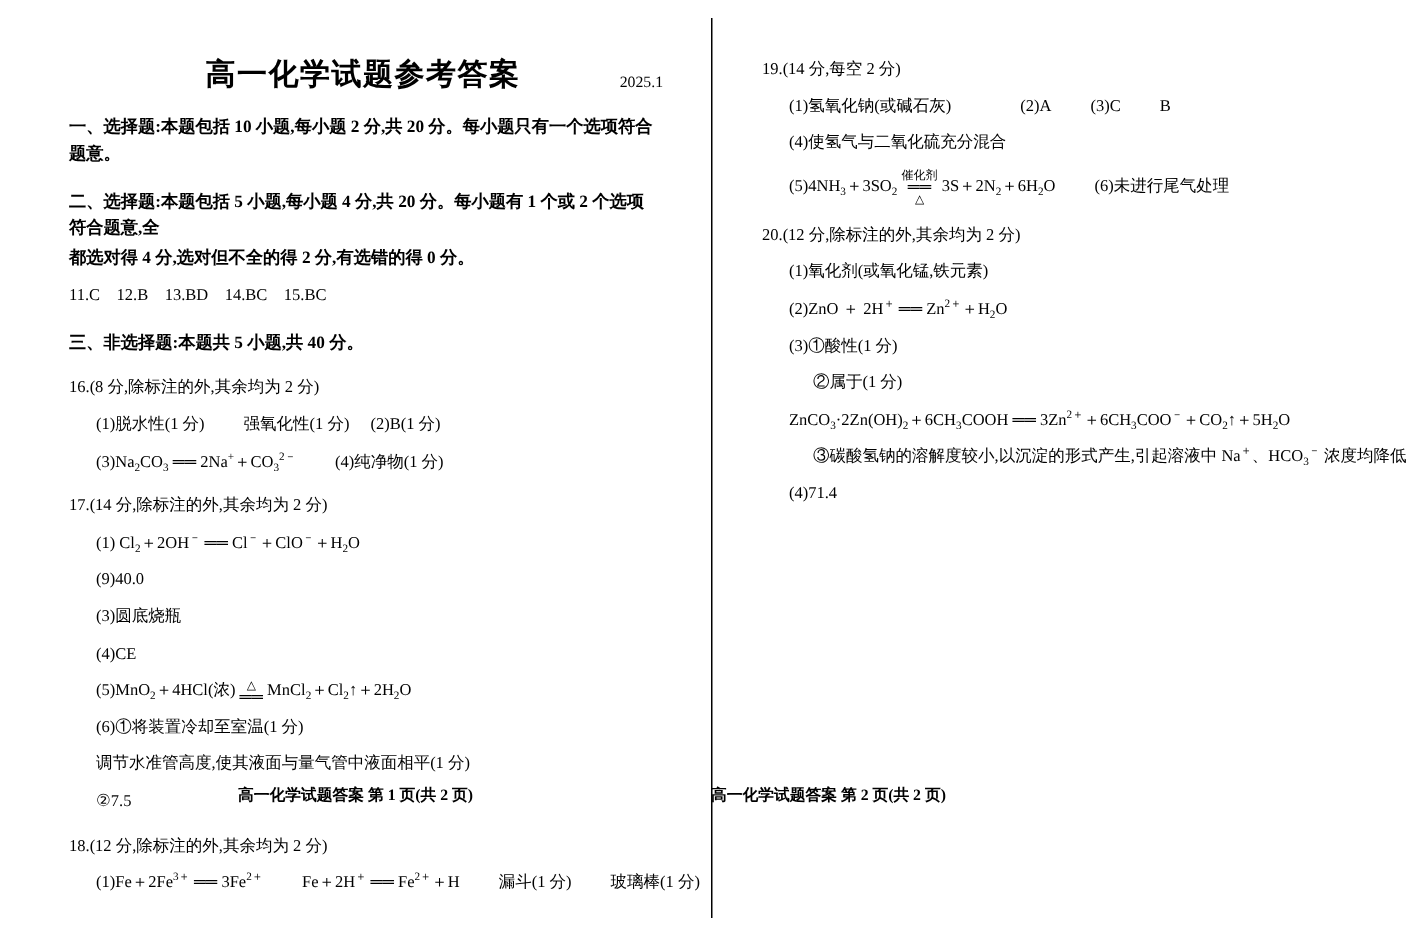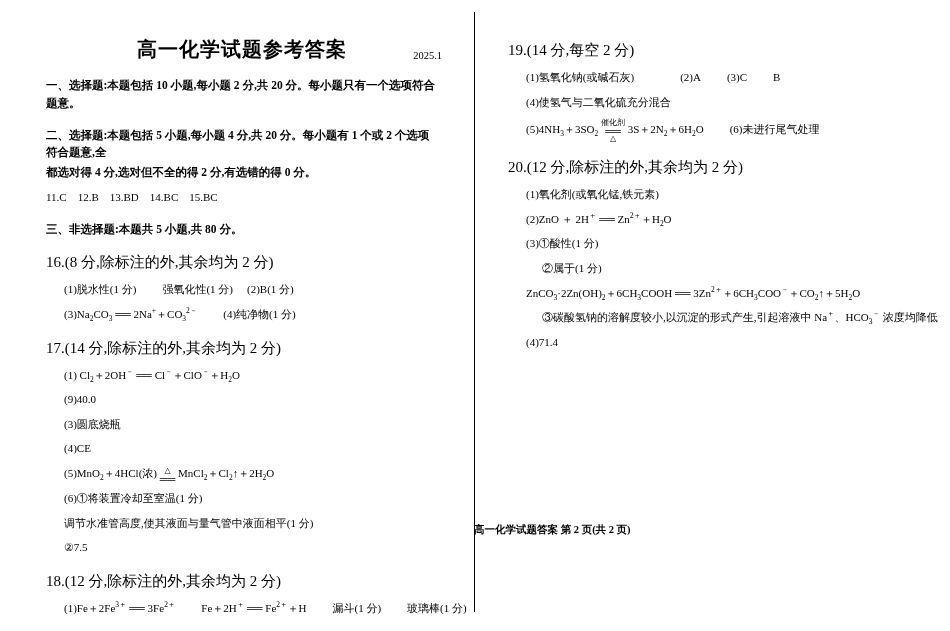--- a/index.html
+++ b/index.html
@@ -71,21 +71,21 @@
   }
   .line {
     font-size: 11px;
     line-height: 1.6;
     margin-top: 7px;
     white-space: nowrap;
   }
   .indent1 { padding-left: 18px; }
   .indent2 { padding-left: 34px; }
   .qhead {
-    font-size: 15px;
+    font-size: 11px;
     line-height: 1.6;
     margin-top: 12px;
     font-weight: normal;
   }
   sub, sup {
     font-size: 68%;
     line-height: 0;
   }
   .arrow-box {
     display: inline-block;
@@ -145,21 +145,21 @@
       <div class="doc-title">高一化学试题参考答案</div>
       <div class="date">2025.1</div>
     </div>
 
     <div class="sec-head">一、选择题:本题包括 10 小题,每小题 2 分,共 20 分。每小题只有一个选项符合题意。</div>
 
     <div class="sec-head">二、选择题:本题包括 5 小题,每小题 4 分,共 20 分。每小题有 1 个或 2 个选项符合题意,全</div>
     <div class="sec-head" style="margin-top:2px">都选对得 4 分,选对但不全的得 2 分,有选错的得 0 分。</div>
     <div class="line">11.C　12.B　13.BD　14.BC　15.BC</div>
 
-    <div class="sec-head">三、非选择题:本题共 5 小题,共 80 分。</div>
+    <div class="sec-head">三、非选择题:本题共 5 小题,共 40 分。</div>
 
     <div class="qhead">16.(8 分,除标注的外,其余均为 2 分)</div>
     <div class="line indent1">
       (1)脱水性(1 分)<span class="sp"></span>强氧化性(1 分)<span class="sp-sm"></span>(2)B(1 分)
     </div>
     <div class="line indent1">
       (3)Na<sub>2</sub>CO<sub>3</sub> ══ 2Na<sup>+</sup>＋CO<sub>3</sub><sup>2－</sup><span class="sp"></span>(4)纯净物(1 分)
     </div>
 
     <div class="qhead">17.(14 分,除标注的外,其余均为 2 分)</div>
@@ -204,15 +204,16 @@
     <div class="line indent1">
       ZnCO<sub>3</sub>·2Zn(OH)<sub>2</sub>＋6CH<sub>3</sub>COOH ══ 3Zn<sup>2＋</sup>＋6CH<sub>3</sub>COO<sup>－</sup>＋CO<sub>2</sub>↑＋5H<sub>2</sub>O
     </div>
     <div class="line indent2">
       ③碳酸氢钠的溶解度较小,以沉淀的形式产生,引起溶液中 Na<sup>＋</sup>、HCO<sub>3</sub><sup>－</sup> 浓度均降低
     </div>
     <div class="line indent1">(4)71.4</div>
 
   </div>
 
+  <div class="footer footer-left">高一化学试题答案  第 1 页(共 2 页)</div>
   <div class="footer footer-right">高一化学试题答案  第 2 页(共 2 页)</div>
 
 </div>
 
 </body></html>

